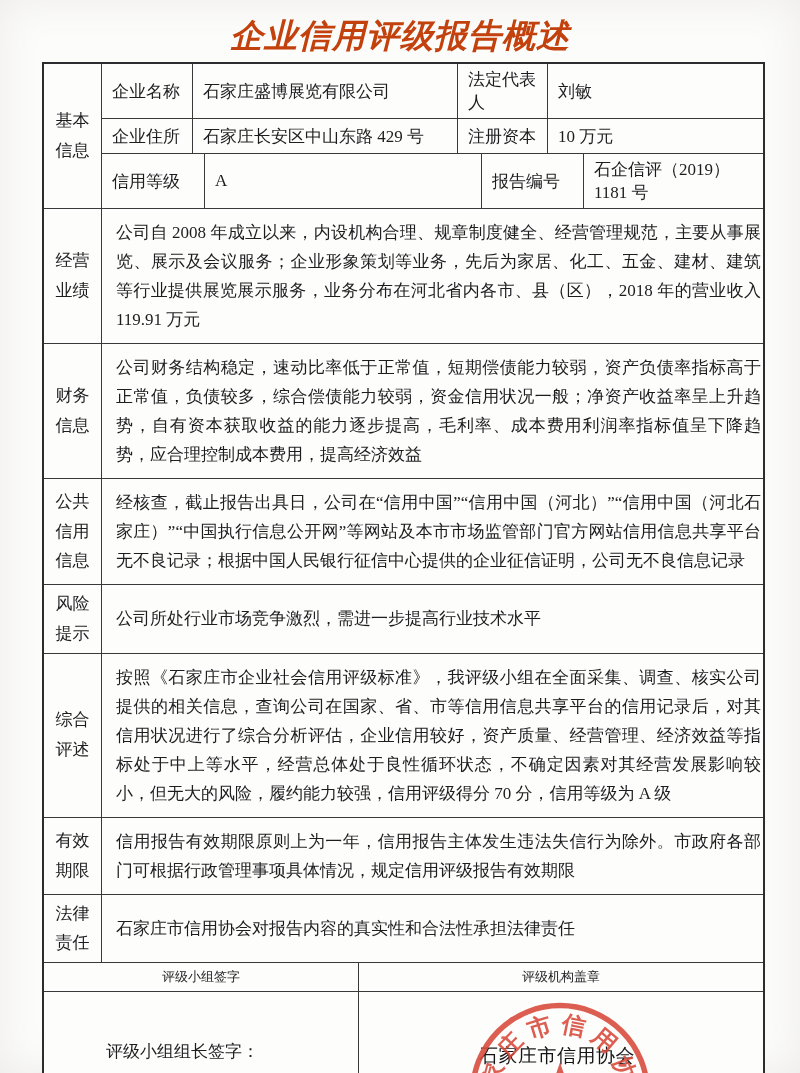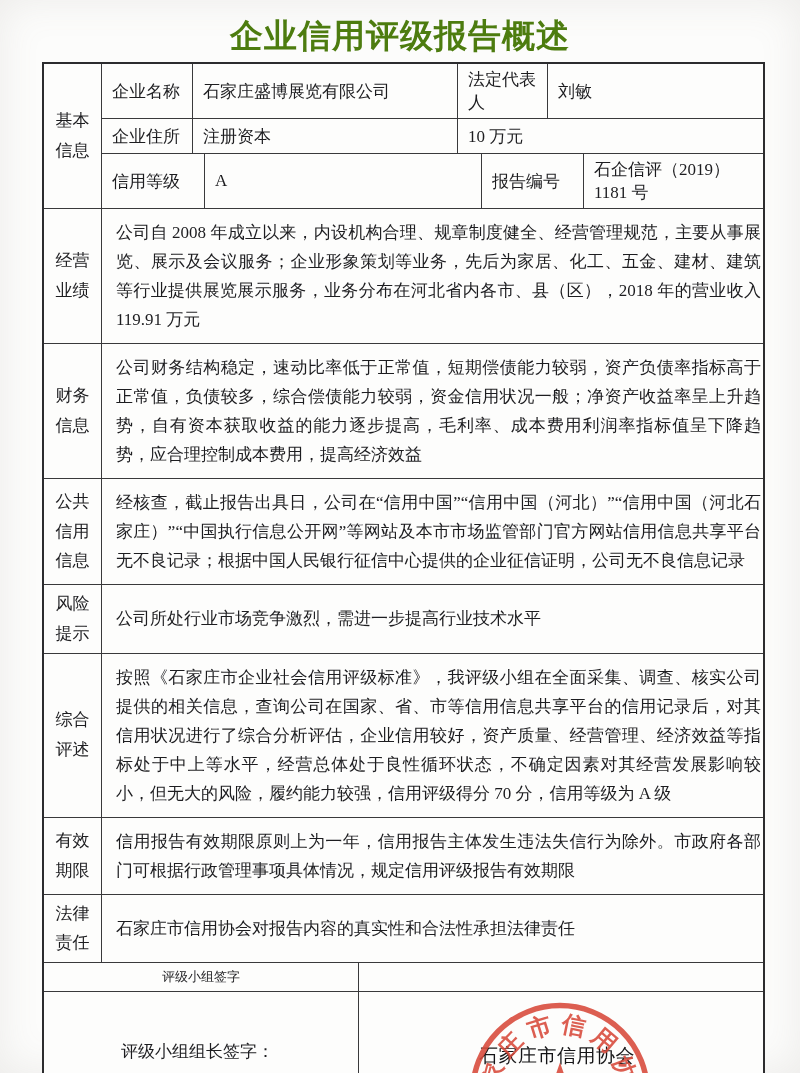--- a/index.html
+++ b/index.html
@@ -4,21 +4,21 @@
 <style>
   * { margin:0; padding:0; box-sizing:border-box; }
   html,body { background:#efeeec; }
   body { font-family:"Liberation Serif","DejaVu Serif",serif; color:#1d1d20; }
   .page {
     position:relative; width:800px; height:1073px; margin:0 auto;
     background:#fcfcfb; overflow:hidden;
     box-shadow:inset 0 0 40px rgba(120,115,108,.12);
   }
   .title-wrap { height:60px; padding-top:12px; display:flex; align-items:center; justify-content:center; }
-  .doc-title { font-size:33px; font-weight:900; letter-spacing:1px; color:#4d7c0f; }
+  .doc-title { font-size:33px; font-weight:900; letter-spacing:1px; color:#c2410c;font-style:italic; }
 
   .doc-table {
     position:absolute; left:42px; top:62px; width:723px;
     border:2.2px solid #2c2c2e; background:#fdfdfc;
   }
   .trow { border-bottom:1.7px solid #39393b; }
   .trow:last-child { border-bottom:none; }
 
   
   .row-basic { display:grid; grid-template-columns:58px 1fr; }
@@ -37,21 +37,21 @@
   .mh48 .sec-text { min-height:48px; display:flex; align-items:center; }
   .mh58 .sec-text { min-height:58px; display:flex; align-items:center; }
 
   
   .row-sighead { display:grid; grid-template-columns:315px 1fr; height:29px; }
   .row-sighead > div { display:flex; align-items:center; justify-content:center; font-size:13px; }
   .row-sighead > div:first-child { border-right:1.7px solid #39393b; }
   .row-sigbody { display:grid; grid-template-columns:315px 1fr; height:198px; }
   .sig-left { position:relative; border-right:1.7px solid #39393b; }
   .sig-right { position:relative; }
-  .leader-label { position:absolute; left:77px; top:48px; font-size:17px; }
+  .leader-label { position:absolute; left:62px; top:48px; font-size:17px; }
   .seal-wrap { position:absolute; left:106px; top:6px; width:190px; height:190px; z-index:2; opacity:.88; }
   .seal-orgname { position:absolute; left:120px; top:51px; font-size:19px; color:#141416; z-index:1; white-space:nowrap; letter-spacing:.5px; }
 </style>
 </head>
 <body>
 
 <div class="page">
 
   <div class="title-wrap">
     <div class="doc-title">企业信用评级报告概述</div>
@@ -63,20 +63,21 @@
       <div class="side-head">基本信息</div>
       <div class="basic-right">
         <div class="brow">
           <div>企业名称</div>
           <div>石家庄盛博展览有限公司</div>
           <div>法定代表人</div>
           <div>刘敏</div>
         </div>
         <div class="brow">
           <div>企业住所</div>
+          <div>石家庄长安区中山东路 429 号</div>
           <div>注册资本</div>
           <div>10 万元</div>
         </div>
         <div class="brow">
           <div>信用等级</div>
           <div>A</div>
           <div>报告编号</div>
           <div>石企信评（2019）1181 号</div>
         </div>
       </div>
@@ -112,20 +113,21 @@
       <div class="sec-text">信用报告有效期限原则上为一年，信用报告主体发生违法失信行为除外。市政府各部门可根据行政管理事项具体情况，规定信用评级报告有效期限</div>
     </div>
 
     <div class="trow row-sec mh58">
       <div class="side-head">法律责任</div>
       <div class="sec-text">石家庄市信用协会对报告内容的真实性和合法性承担法律责任</div>
     </div>
 
     <div class="trow row-sighead">
       <div>评级小组签字</div>
+      <div>评级机构盖章</div>
     </div>
 
     <div class="trow row-sigbody">
       <div class="sig-left">
         <div class="leader-label">评级小组组长签字：</div>
 
       </div>
 
       <div class="sig-right">
         <div class="seal-orgname">石家庄市信用协会</div>

